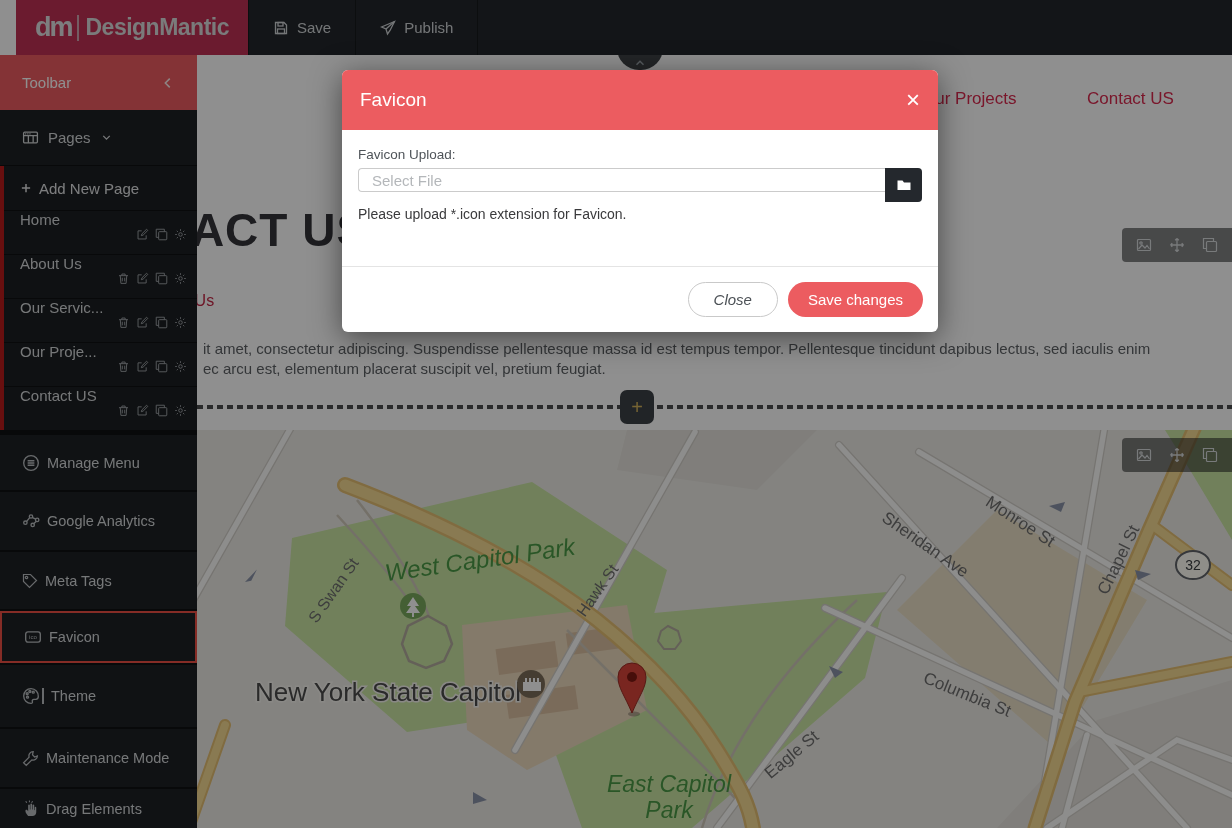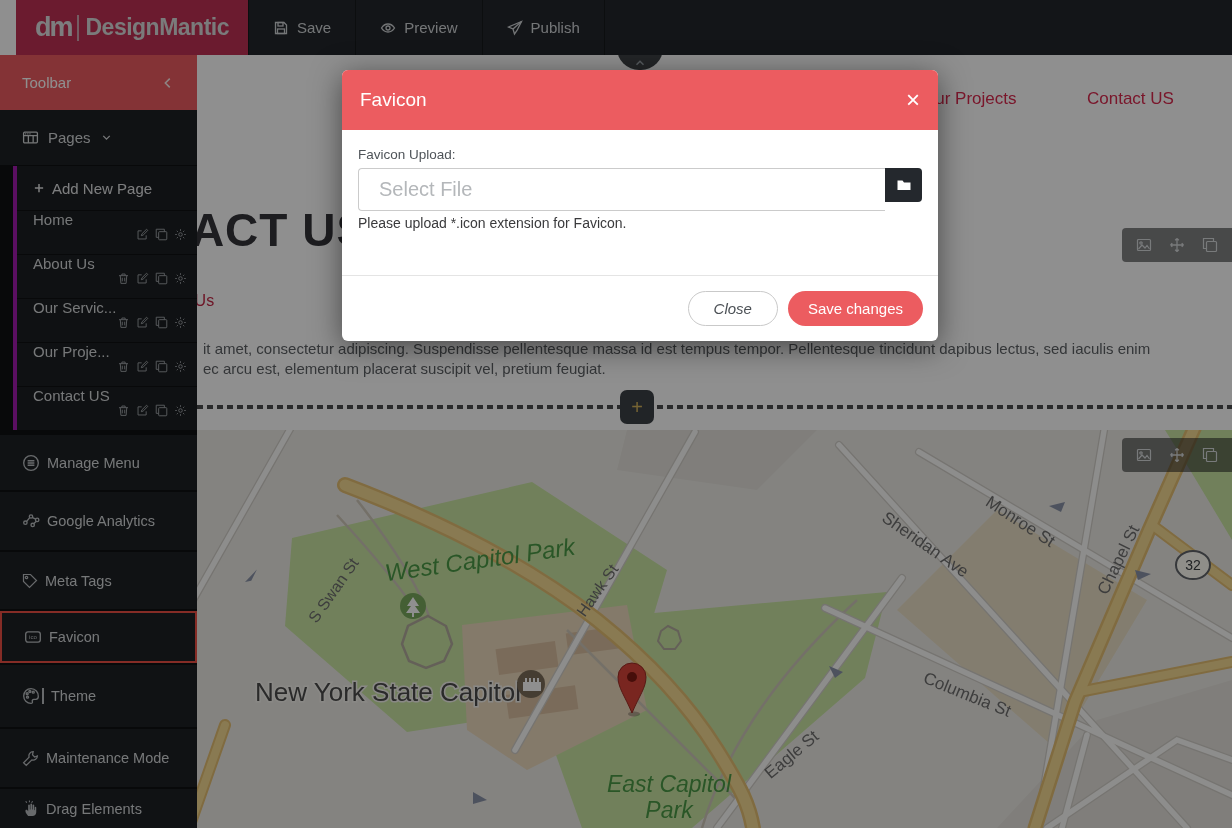--- a/index.html
+++ b/index.html
@@ -31,21 +31,21 @@
   .ic { display:inline-block; vertical-align:middle; }
 
   
   .sidebar { position:absolute; left:0; top:55px; width:197px; height:773px;
     background:#0f1113; z-index:40; display:flex; flex-direction:column; }
   .sb-header { height:55px; background:#ec5c60; color:#fff; font-size:15px;
     display:flex; align-items:center; padding:0 22px; cursor:pointer; }
   .sb-header .chev { margin-left:auto; color:#fceaea; }
   .sb-pages { height:55px; margin-bottom:1px; background:#1e2125; color:#d3d6d8;
     font-size:15px; display:flex; align-items:center; gap:9px; padding:0 22px; cursor:pointer; }
-  .sb-group { border-left:4px solid #a21caf;margin-left:13px; }
+  .sb-group { border-left:4px solid #b91c1c; }
   .sb-addnew { height:44px; background:#1c1f22; color:#dfe1e3; font-size:15px;
     display:flex; align-items:center; gap:7px; padding:0 16px; cursor:pointer; }
   .sb-page { height:43px; margin-top:1px; background:#1c1f22; color:#d3d6d8; font-size:15px;
     display:flex; align-items:flex-start; padding:0 10px 0 16px; cursor:pointer;flex-direction:column; }
   .sb-page .acts { margin-left:auto; display:flex; align-items:center; gap:6px; color:#9ba0a5; }
   .sb-gap { height:3px; }
   .sb-tool { background:#1e2125; color:#d3d6d8; font-size:14.5px; margin-top:2px;
     display:flex; align-items:center; gap:7px; padding:0 22px; cursor:pointer; }
   .sb-tool .tool-ic { color:#b9bdc0; display:flex; align-items:center; }
   .h55{height:55px}.h58{height:58px}.h57{height:57px}.h52{height:52px}.h62{height:62px}.hcut{flex:1}
@@ -81,22 +81,22 @@
   .modal { position:absolute; left:342px; top:70px; width:596px; z-index:60;
     background:#fff; border-radius:6px; overflow:hidden;
     box-shadow:0 6px 30px rgba(0,0,0,.5); }
   .modal-header { height:60px; background:#ec5c60; display:flex; align-items:center;
     padding:0 18px; }
   .modal-title { color:#fff; font-size:19px; }
   .modal-x { margin-left:auto; color:#fff; font-size:24px; line-height:1; cursor:pointer; }
   .modal-body { padding:17px 16px 6px 16px; }
   .upload-label { font-size:13.5px; color:#4f5459; margin-bottom:6px; }
   .input-group { display:flex; }
-  .file-input { flex:1; height:43px; border:1px solid #cbcbcb; border-right:none;
-    border-radius:4px 0 0 4px; padding:0 20px; font-size:20px; color:#333;
+  .file-input { flex:1; height:24px; border:1px solid #cbcbcb; border-right:none;
+    border-radius:4px 0 0 4px; padding:0 13px; font-size:15px; color:#333;
     font-family:"Liberation Sans", sans-serif; outline:none; }
   .file-input::placeholder { color:#b4b7ba; }
   .folder-btn { width:37px; height:34px; background:#24282d; border:none;
     border-radius:0 4px 4px 0; color:#fff; display:flex; align-items:center;
     justify-content:center; cursor:pointer; }
   .upload-note { font-size:14px; color:#3a3a3c; margin-top:4px; }
   .modal-footer { margin-top:38px; border-top:1px solid #e4e4e4; padding:15px 15px;
     display:flex; justify-content:flex-end; gap:10px; }
   .btn-close { background:#fff; border:1px solid #c9c9c9; border-radius:18px;
     padding:8px 25px; font-size:15px; color:#4c5156; cursor:pointer;
@@ -214,26 +214,20 @@
       <span class="logo-name">DesignMantic</span>
     </div>
     <div class="tb-btn">
       <svg class="ic" width="16" height="16" viewBox="0 0 16 16">
           <use href="#i-floppy"></use>
         </svg>
       <span>Save</span>
     </div>
     <div class="tb-btn">
       <svg class="ic" width="16" height="16" viewBox="0 0 16 16">
-          <use href="#i-eye"></use>
-        </svg>
-      <span>Preview</span>
-    </div>
-    <div class="tb-btn">
-      <svg class="ic" width="16" height="16" viewBox="0 0 16 16">
           <use href="#i-plane"></use>
         </svg>
       <span>Publish</span>
     </div>
   </div>
 
   <div class="sidebar">
     <div class="sb-header">
       <span>Toolbar</span>
       <svg class="ic chev" width="14" height="14" viewBox="0 0 16 16">

